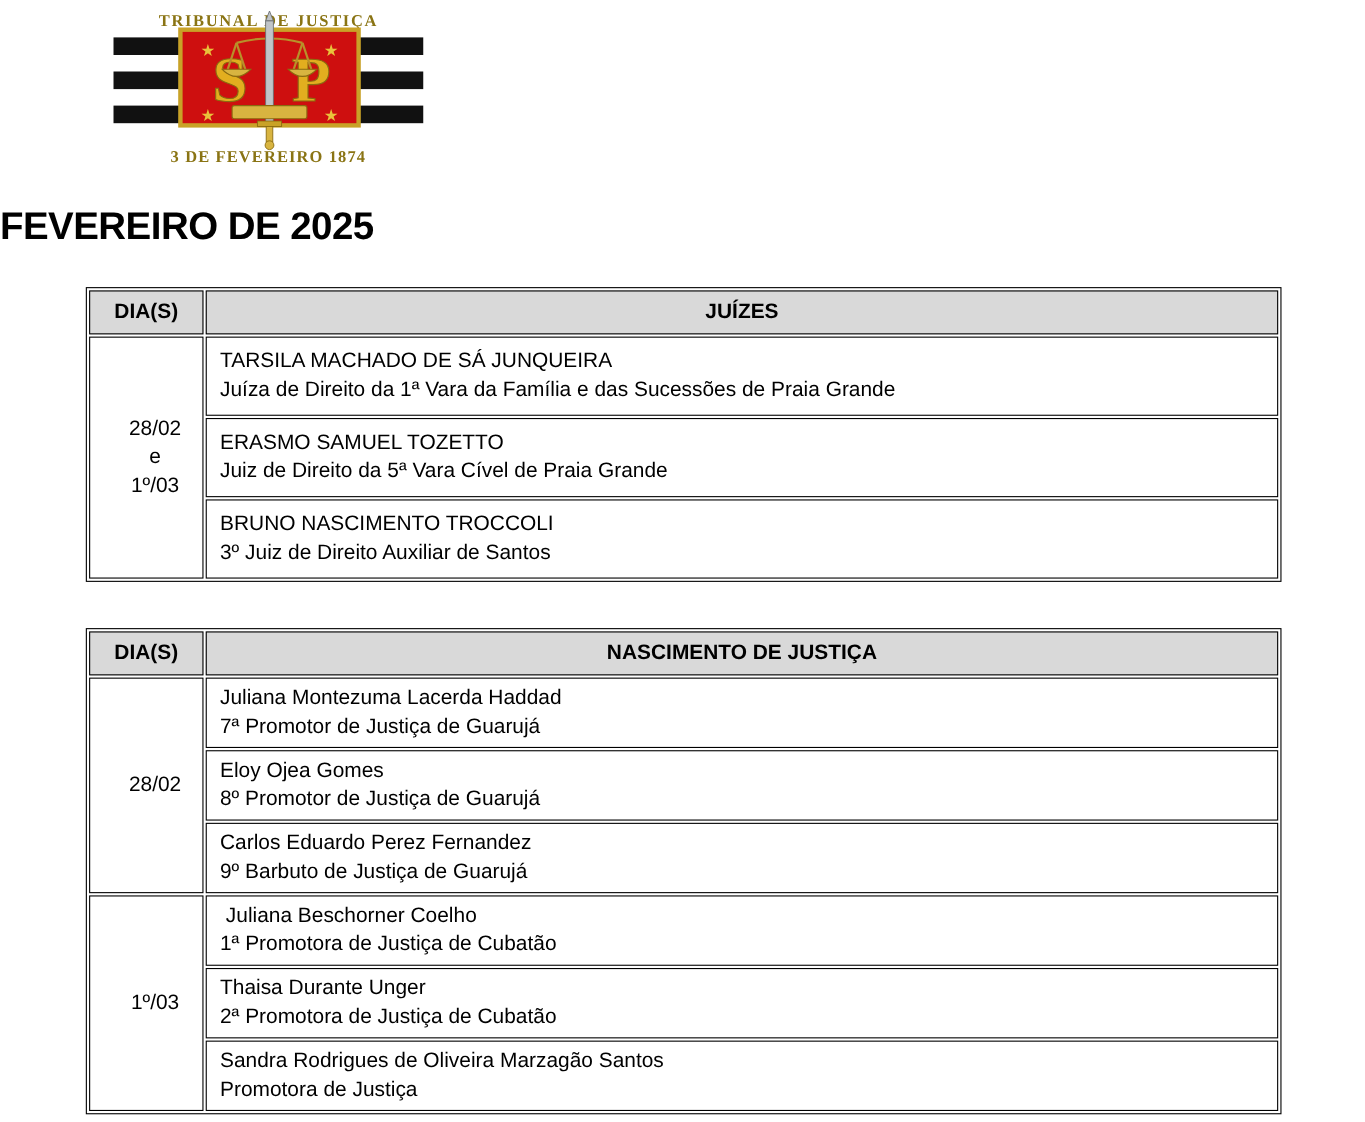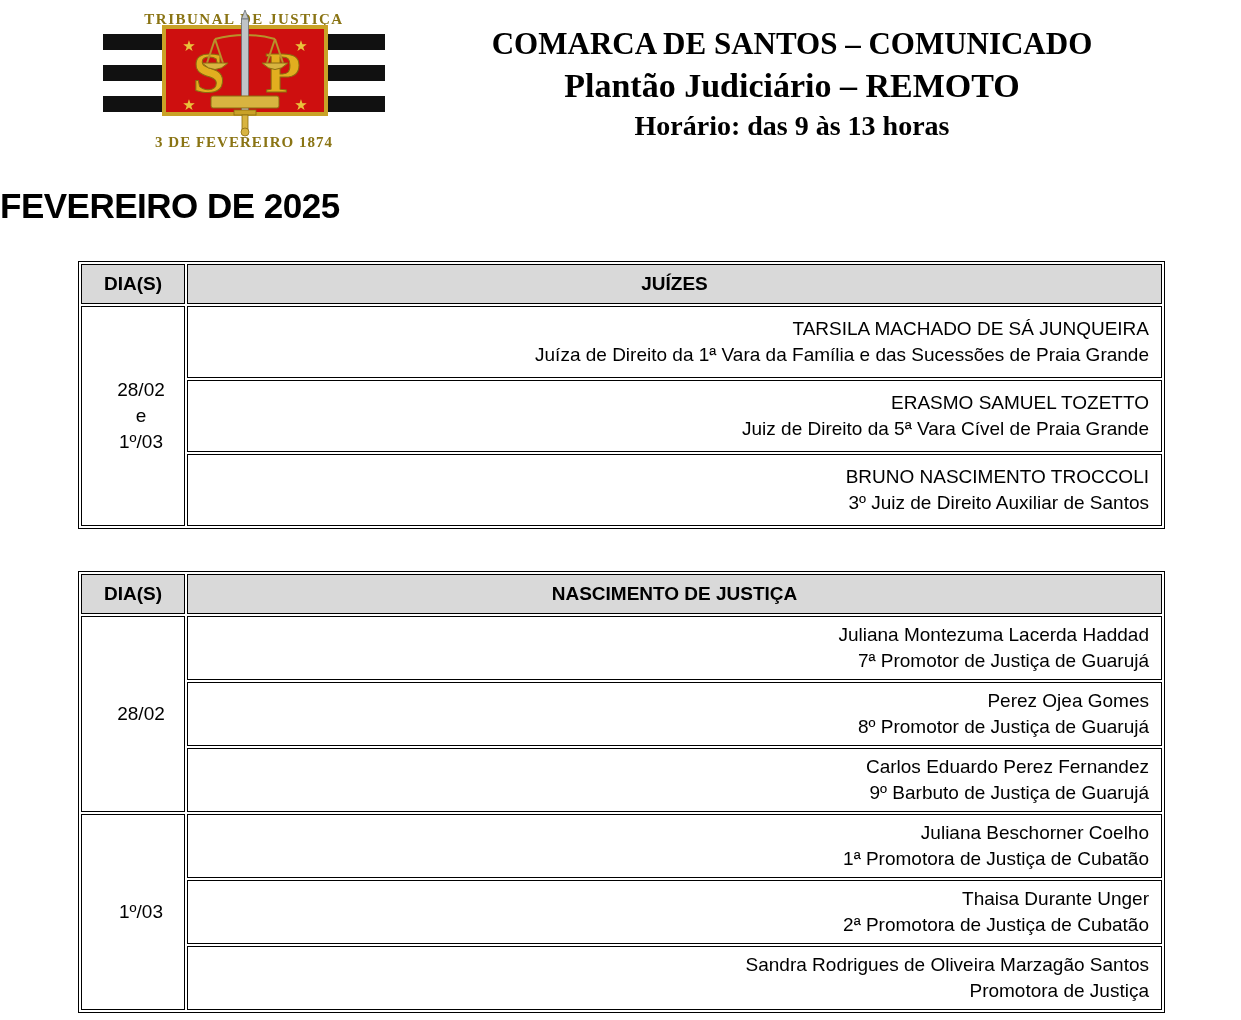--- a/index.html
+++ b/index.html
@@ -76,21 +76,21 @@
     background: #fff;
   }
   td.day-cell {
     text-align: center;
     line-height: 26px;
     padding-left: 16px;
   }
   col.day-col { width: 104px; }
   td.entry-cell { padding: 9px 12px; line-height: 26px; }
   table.roster-2 td.entry-cell { padding: 5px 12px; }
-  .entry-name, .entry-title { white-space: pre-wrap; text-align: right; }
+  .entry-name, .entry-title { white-space: pre-wrap; }
 </style>
 </head>
 <body>
 
 <div class="page">
 
   <div class="logo-wrap">
     <svg viewBox="0 0 282 142" width="282" height="142">
 
       <text x="141" y="16" text-anchor="middle" font-family="Liberation Serif, serif" font-weight="bold" font-size="15" letter-spacing="1.5" fill="#8a7414">TRIBUNAL DE JUSTIÇA</text>
@@ -128,25 +128,20 @@
         <rect x="108" y="88" width="68" height="12" rx="2" fill="#d8b440" stroke="#8a6b10" stroke-width="1"></rect>
         <rect x="131" y="102" width="22" height="5" fill="#c9a227" stroke="#8a6b10" stroke-width="0.8"></rect>
         <rect x="139" y="107" width="6" height="14" fill="#d8b440" stroke="#8a6b10" stroke-width="0.8"></rect>
         <circle cx="142" cy="124" r="4" fill="#d8b440" stroke="#8a6b10" stroke-width="0.8"></circle>
       </g>
 
       <text x="141" y="139" text-anchor="middle" font-family="Liberation Serif, serif" font-weight="bold" font-size="15" letter-spacing="1" fill="#8a7414">3 DE FEVEREIRO 1874</text>
     </svg>
   </div>
 
-  <div class="title-block">
-    <div class="title-line1">COMARCA DE SANTOS – COMUNICADO</div>
-    <div class="title-line2">Plantão Judiciário – REMOTO</div>
-    <div class="title-line3">Horário: das 9 às 13 horas</div>
-  </div>
 
   <div class="month-title">FEVEREIRO DE 2025</div>
 
   <table class="roster roster-1">
     <colgroup>
         <col class="day-col">
         <col>
       </colgroup>
     <thead>
       <tr>
@@ -197,21 +192,21 @@
         <td class="day-cell" rowspan="3">
           <div>28/02</div>
         </td>
         <td class="entry-cell">
           <div class="entry-name">Juliana Montezuma Lacerda Haddad</div>
           <div class="entry-title">7ª Promotor de Justiça de Guarujá</div>
         </td>
       </tr>
       <tr>
         <td class="entry-cell">
-          <div class="entry-name">Perez Ojea Gomes</div>
+          <div class="entry-name">Eloy Ojea Gomes</div>
           <div class="entry-title">8º Promotor de Justiça de Guarujá</div>
         </td>
       </tr>
       <tr>
         <td class="entry-cell">
           <div class="entry-name">Carlos Eduardo Perez Fernandez</div>
           <div class="entry-title">9º Barbuto de Justiça de Guarujá</div>
         </td>
       </tr>
       <tr>

